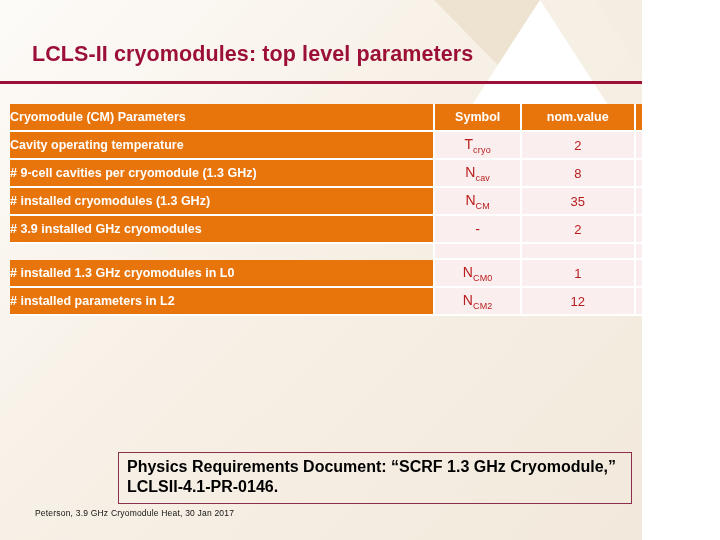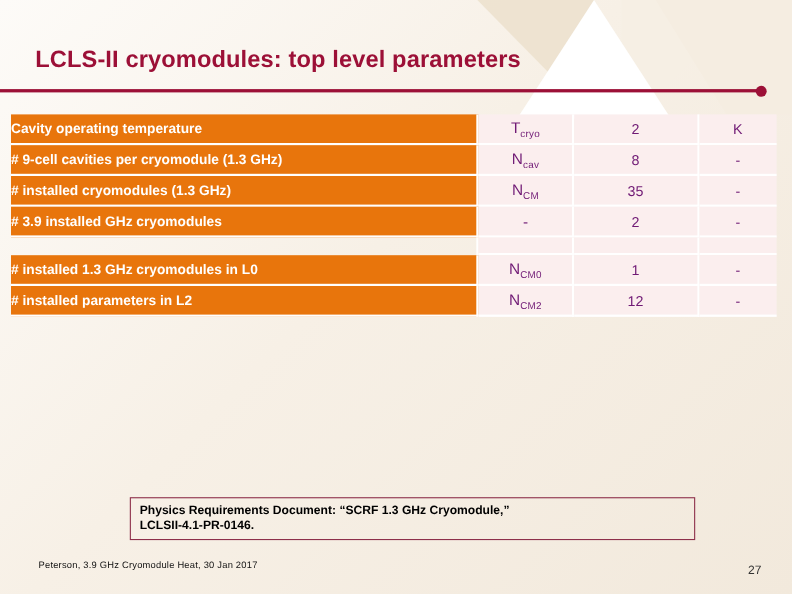--- a/index.html
+++ b/index.html
@@ -9,21 +9,21 @@
   body {
     width: 720px;
     height: 540px;
     overflow: hidden;
     font-family: "Liberation Sans", sans-serif;
     background: #ffffff;
   }
 
   .slide {
     position: relative;
-    width: 720px;
+    width: 642px;
     height: 540px;
     overflow: hidden;
     background: linear-gradient(135deg, #fdfbf8 0%, #f7f0e6 45%, #f2e9dc 100%);
   }
 
   
   .wedge-a {
     position: absolute;
     top: -4px;
     left: 430px;
@@ -129,21 +129,21 @@
     font-weight: bold;
     height: 26px;
     text-align: center;
     border-bottom: 2px solid #ffffff;
     border-right: 2px solid #ffffff;
   }
   .cell-head.last { border-right: none; }
 
   .cell-data {
     background: #fbeeee;
-    color: #701a75;
+    color: #b91c1c;
     font-size: 13px;
     height: 26px;
     text-align: center;
     border-bottom: 2px solid #ffffff;
     border-right: 2px solid #ffffff;
   }
   .cell-data.last { border-right: none; }
 
   .cell-sym { font-size: 14px; }
   .cell-sym sub { font-size: 9px; letter-spacing: .2px; }
@@ -163,21 +163,21 @@
   
   .callout {
     position: absolute;
     left: 118px;
     top: 452px;
     width: 514px;
     box-sizing: border-box;
     border: 1px solid #8d2f4a;
     background: transparent;
     padding: 4px 8px 5px 8px;
-    font-size: 11px;
+    font-size: 16px;
     font-weight: bold;
     color: #000000;
     line-height: 1.28;
   }
 
   .footnote {
     position: absolute;
     left: 35px;
     top: 508px;
     font-size: 8.5px;
@@ -208,20 +208,26 @@
   <div class="rule-dot"></div>
 
   <table class="tbl">
     <colgroup>
       <col class="c-param">
         <col class="c-sym">
         <col class="c-val">
         <col class="c-unit">
     </colgroup>
     <tbody id="tbody">
+      <tr>
+        <td class="cell-param">Cryomodule (CM) Parameters</td>
+        <td class="cell-head">Symbol</td>
+        <td class="cell-head">nom.value</td>
+        <td class="cell-head last">Units</td>
+      </tr>
     <tr>
           <td class="cell-param">Cavity operating temperature</td>
           <td class="cell-data cell-sym">T<sub>cryo</sub></td>
           <td class="cell-data">2</td>
           <td class="cell-data last">K</td>
         </tr>
         <tr>
           <td class="cell-param"># 9-cell cavities per cryomodule (1.3 GHz)</td>
           <td class="cell-data cell-sym">N<sub>cav</sub></td>
           <td class="cell-data">8</td>

